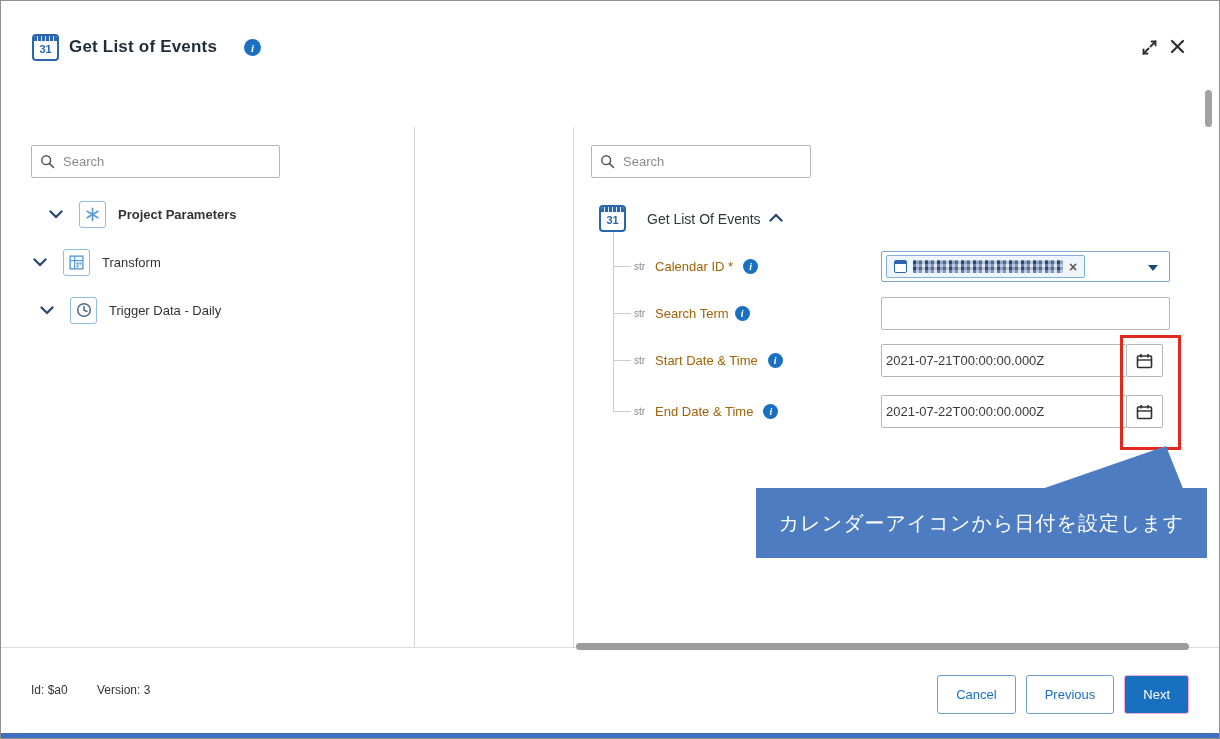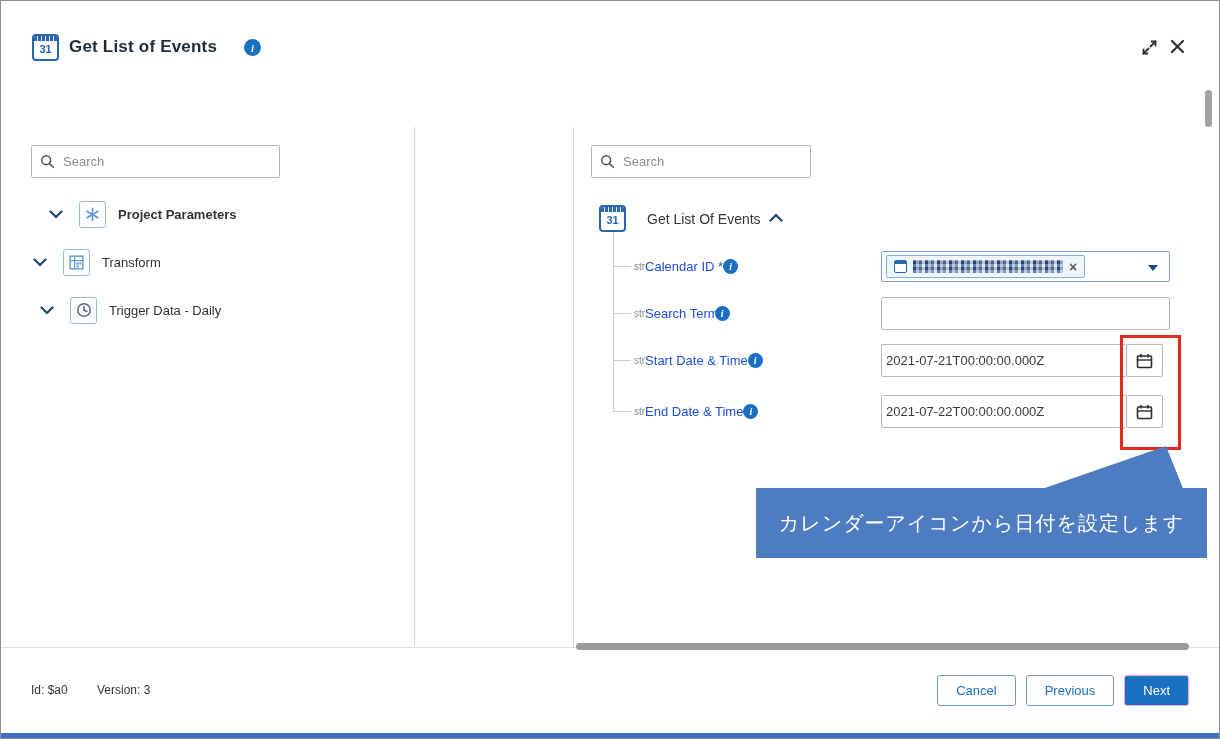--- a/index.html
+++ b/index.html
@@ -51,23 +51,23 @@
   .node-box { width:27px; height:27px; border:1px solid #8fbbe4; border-radius:3px;
               background:#fff; display:flex; align-items:center; justify-content:center; flex:none; }
   .tree-label { font-size:13px; color:#333; white-space:nowrap; }
 
   .vdiv { position:absolute; top:126px; height:520px; width:1px; background:#d7d7d7; }
 
   
   .root-label { position:absolute; left:646px; top:210px; font-size:14px; color:#32363a; font-weight:500; }
   .connector-v { position:absolute; left:612px; top:231px; height:179px; border-left:1px solid #cccccc; }
   .connector-h { position:absolute; left:612px; width:18px; border-top:1px solid #cccccc; }
-  .field-label-row { position:absolute; left:633px; height:18px; display:flex; align-items:center; gap:0; }
+  .field-label-row { position:absolute; left:633px; height:18px; display:flex; align-items:center; gap:10px; }
   .str-tag { font-size:10px; color:#8a8a8a; flex:none; }
-  .field-label { font-size:13px; color:#1d4ed8; white-space:nowrap; }
+  .field-label { font-size:13px; color:#a16207; white-space:nowrap; }
 
   .text-input { position:absolute; height:33px; border:1px solid #b6b6b6; border-radius:2px;
                 background:#fff; font-size:13px; color:#3a3a3a; padding:0 4px;
                 font-family:inherit; outline:none; }
 
   .combobox { position:absolute; left:880px; top:250px; width:289px; height:31px;
               border:1px solid #7da4d4; border-radius:2px; background:#fff;
               display:flex; align-items:center; padding:3px 26px 3px 4px; cursor:pointer; }
   .token-chip { display:flex; align-items:center; gap:6px; height:23px; padding:0 7px;
                 border:1px solid #7fb0e0; background:#eef5fc; border-radius:2px; }
@@ -92,21 +92,21 @@
   
   .callout { position:absolute; left:755px; top:487px; width:451px; height:70px; background:#4e7cc0;
              display:flex; align-items:center; justify-content:center; z-index:7; }
   .callout-text { color:#fff; font-size:20px; letter-spacing:1px; white-space:nowrap; }
   .callout-tail { position:absolute; left:1005px; top:443px; z-index:7; }
 
   
   .footer-sep { position:absolute; left:0; right:0; top:646px; border-top:1px solid #dcdcdc; }
   .footer-meta { position:absolute; top:682px; font-size:12px; color:#333; }
   .footer-btns { position:absolute; right:30px; top:674px; display:flex; gap:10px; }
-  .btn { height:31px; padding:0 18px; border-radius:3px; font-size:13px; font-family:inherit; cursor:pointer; }
+  .btn { height:39px; padding:0 18px; border-radius:3px; font-size:13px; font-family:inherit; cursor:pointer; }
   .btn.outline { background:#fff; border:1px solid #6e9bd2; color:#1a70c0; }
   .btn.primary { background:#1a70c0; border:1px solid #f9a8d4; color:#fff; }
 
   .bottom-strip { position:absolute; left:0; right:0; bottom:0; height:5px; background:#3f6fbe; }
 </style>
 </head>
 <body>
 
 <div id="app">
 

